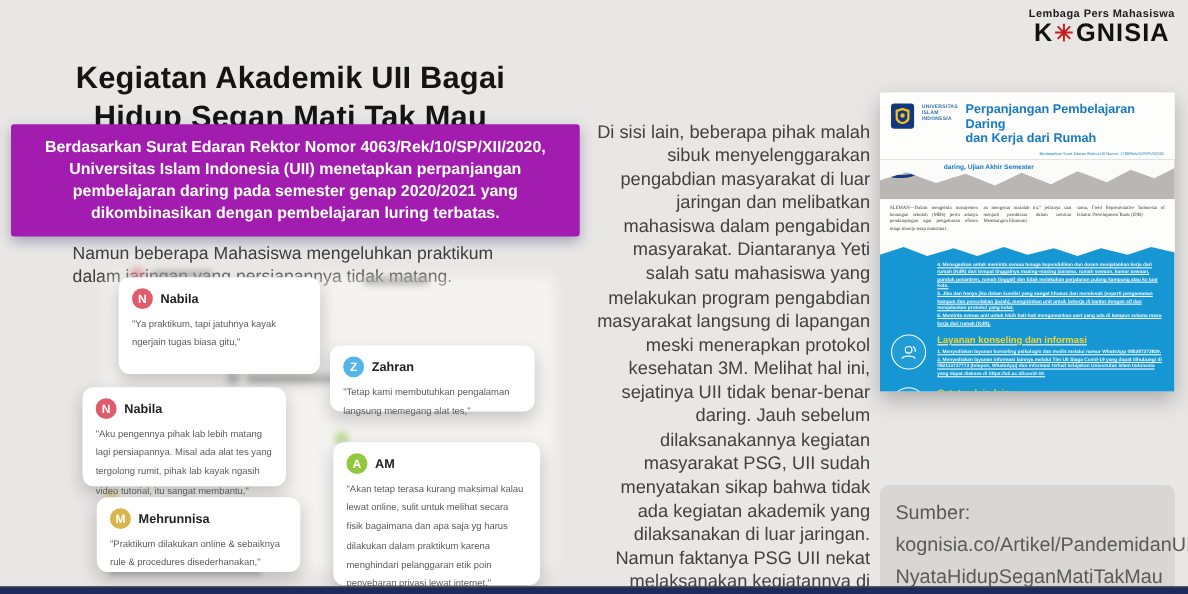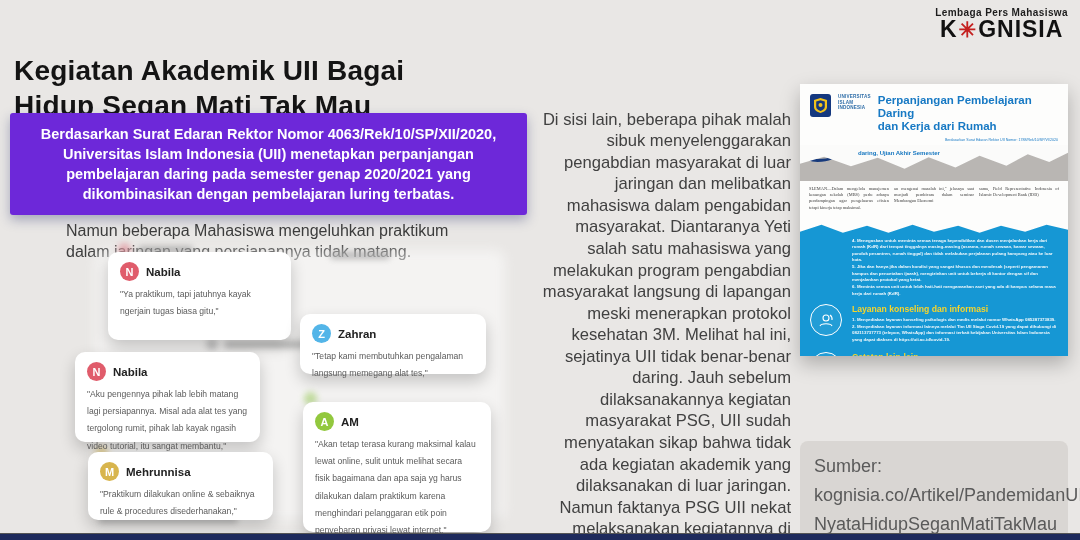--- a/index.html
+++ b/index.html
@@ -12,27 +12,27 @@
   .abs{position:absolute;}
 
   
   .masthead{right:12px;top:7px;text-align:center;}
   .masthead .org{font-size:10px;font-weight:700;color:#1d1d1d;letter-spacing:.4px;}
   .masthead .brand{font-size:23px;font-weight:800;color:#111;letter-spacing:1px;line-height:1;}
   .masthead .brand .star{color:#c4201f;font-weight:700;font-size:21px;padding:0 1px;}
 
   
   .main-title{
-    left:14px;top:34px;width:500px;
+    left:14px;top:34px;width:500px;text-align:center;
     font-size:28px;line-height:1.27;font-weight:800;color:#141414;
     white-space:pre-line;letter-spacing:.2px;
   }
   .lead-banner{
     left:10px;top:113px;width:517px;box-sizing:border-box;
-    background:#6d28d9;color:#ffffff;border-radius:3px;
+    background:#a21caf;color:#ffffff;border-radius:3px;
     padding:11px 14px;text-align:center;
     font-size:14.5px;line-height:1.38;font-weight:700;
     box-shadow:0 5px 12px rgba(40,50,110,.35);
   }
   .complaint{
     left:66px;top:205px;width:462px;
     font-size:16px;line-height:1.3;color:#3c3c3c;white-space:pre-line;
   }
 
   
@@ -86,20 +86,21 @@
     font-size:12.8px;line-height:1.18;margin-bottom:4px;}
   .news-cols{display:flex;gap:5px;height:50px;overflow:hidden;}
   .news-col{flex:1;font-family:"Liberation Serif",serif;font-size:4.4px;line-height:1.45;
     color:#3a3a3a;text-align:justify;}
   .blue-panel{
     position:relative;margin-top:-16px;background:#1697d4;color:#fff;
     padding:18px 10px 16px 10px;
     clip-path:polygon(0 12px,8% 5px,16% 13px,25% 6px,33% 13px,42% 5px,50% 12px,59% 6px,67% 13px,75% 6px,84% 12px,92% 5px,100% 10px,
       100% calc(100% - 9px),93% calc(100% - 4px),85% calc(100% - 11px),76% calc(100% - 5px),68% calc(100% - 12px),59% calc(100% - 6px),
       50% calc(100% - 13px),41% calc(100% - 6px),33% calc(100% - 11px),24% calc(100% - 5px),16% calc(100% - 12px),8% calc(100% - 6px),0 calc(100% - 10px));
+    text-decoration:underline;
   }
   .blue-intro{font-size:4.4px;line-height:1.5;white-space:pre-line;margin:0 0 7px 42px;font-weight:700;opacity:.95;}
   .panel-sec{display:flex;gap:10px;margin-bottom:8px;align-items:flex-start;}
   .sec-icon{width:30px;height:30px;border:1.6px solid #fff;border-radius:50%;flex:0 0 auto;
     display:flex;align-items:center;justify-content:center;background:rgba(255,255,255,.06);}
   .sec-body{flex:1;}
   .sec-head{color:#f7d52c;font-weight:800;font-size:8.6px;margin-bottom:3px;}
   .sec-items{font-size:4.4px;line-height:1.5;white-space:pre-line;font-weight:700;opacity:.95;}
 
   

